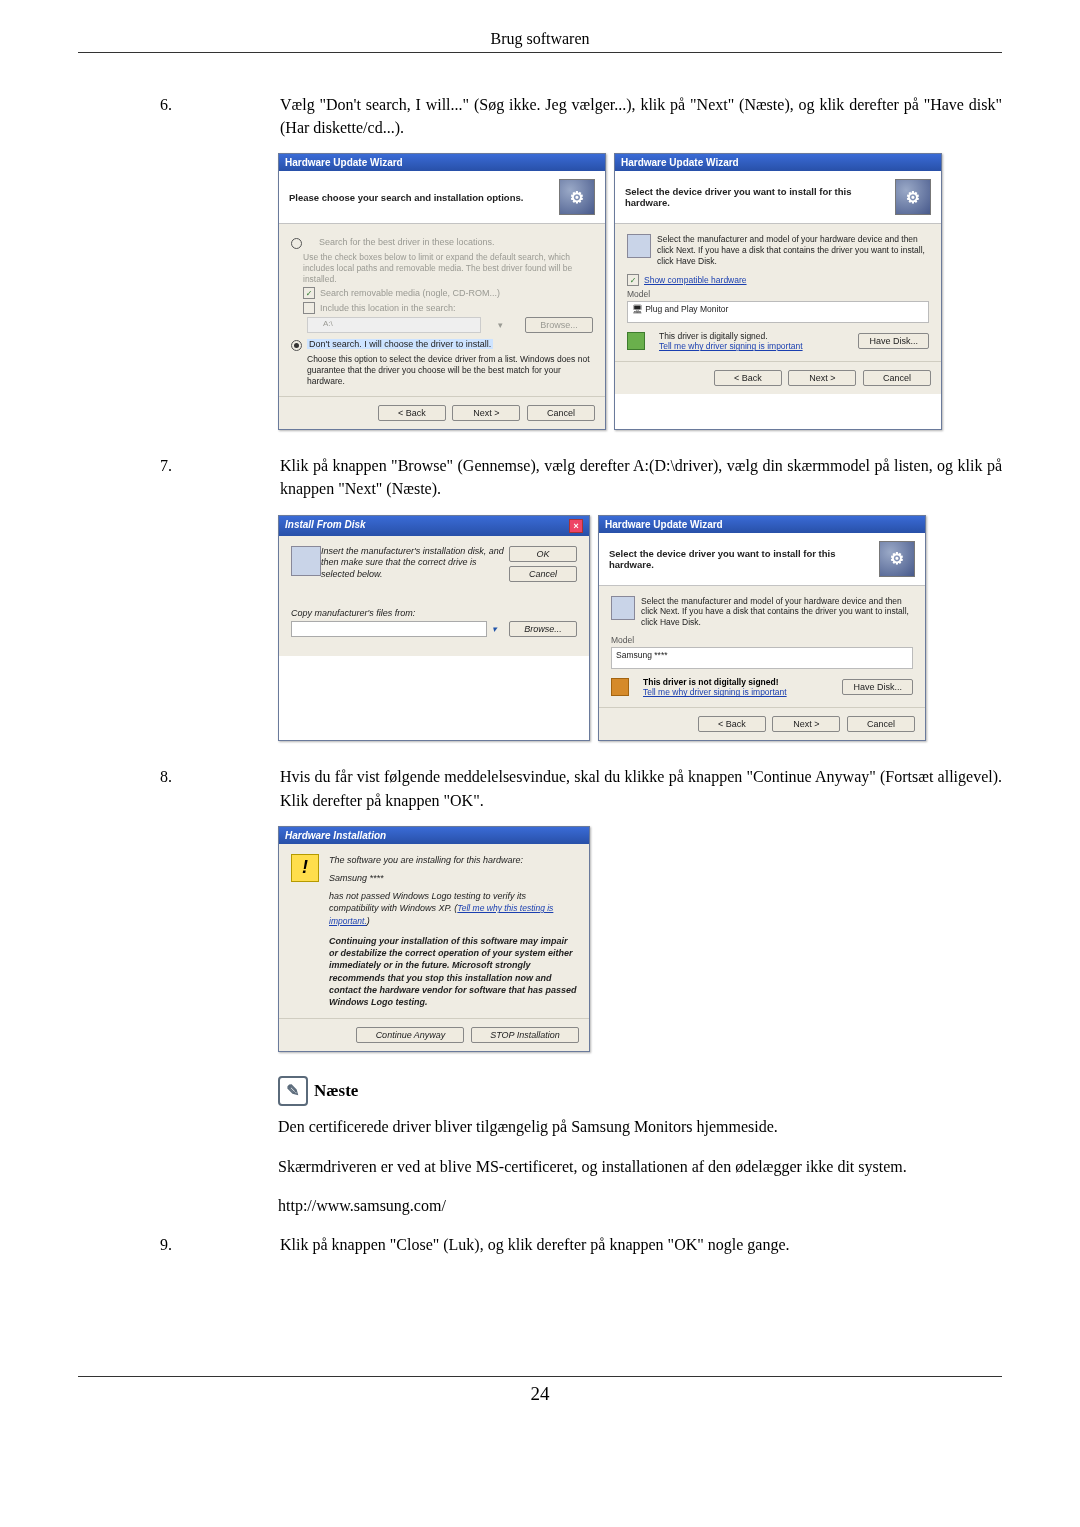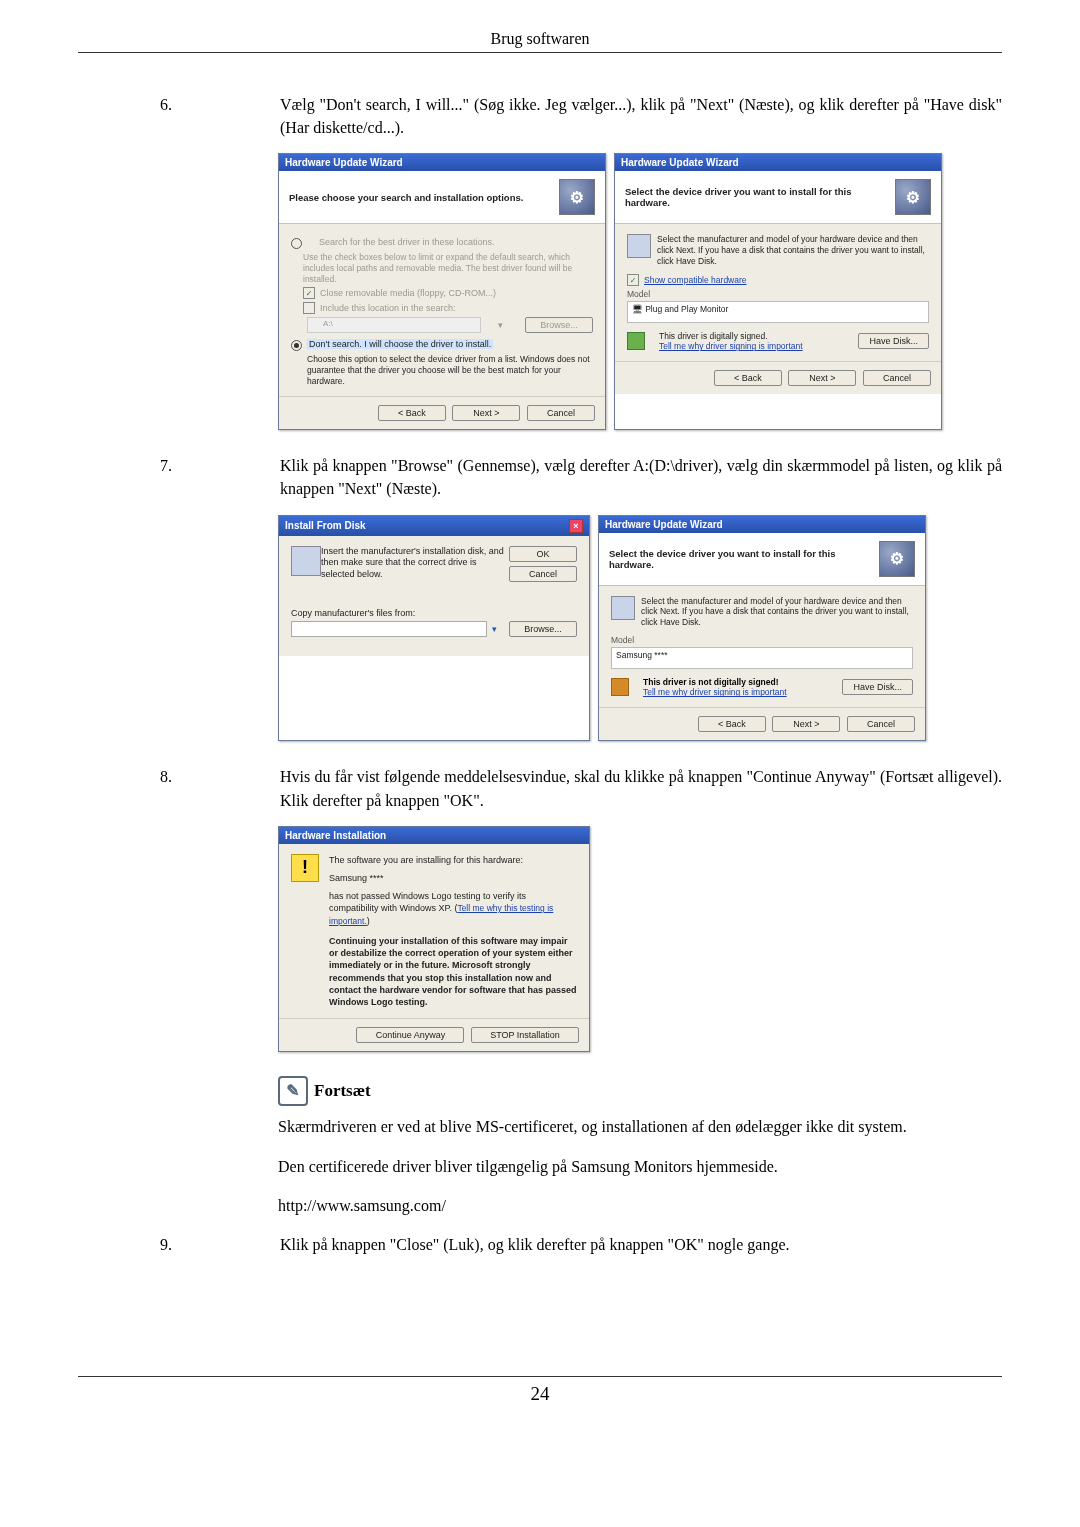--- a/index.html
+++ b/index.html
@@ -48,28 +48,28 @@
   
   .xp-dialog {
     width: 326px;
     border: 1px solid #6a7a9b;
     background: #fff;
     font-family: Tahoma, Arial, sans-serif;
     font-size: 9px;
     color: #222;
     box-shadow: 1px 1px 2px rgba(0,0,0,.3);
   }
-  .xp-dialog.narrow { width: 310px; }
+  .xp-dialog.narrow { width: 310px; font-style: italic; }
   .xp-title {
     background: linear-gradient(#3a6bd6,#2850a8);
     color: #fff;
     font-weight: bold;
     padding: 3px 6px;
     font-size: 10px;
-    display:flex; justify-content:space-between; align-items:center;
+    display:flex; justify-content:space-between; align-items:flex-start;
   }
   .xp-close {
     width:12px; height:12px; background:#e46; color:#fff;
     display:flex; align-items:center; justify-content:center;
     font-size:9px; font-weight:bold; border:1px solid #a33;
   }
   .xp-header {
     background:#fff; border-bottom:1px solid #c3c3c3;
     padding:8px 10px; display:flex; align-items:center; gap:8px;
     font-weight:bold; font-size:9.5px;
@@ -147,21 +147,21 @@
           <span class="xp-hicon">⚙</span>
         </div>
         <div class="xp-body">
           <div class="xp-radio">
             <span class="r"></span>
             <span class="ghost">Search for the best driver in these locations.</span>
           </div>
           <div class="xp-sub ghost">Use the check boxes below to limit or expand the default search, which includes local paths and removable media. The best driver found will be installed.</div>
           <div class="xp-check ghost">
             <span class="c">✓</span>
-            <span>Close removable media (floppy, CD-ROM...)</span>
+            <span>Search removable media (nogle, CD-ROM...)</span>
           </div>
           <div class="xp-check ghost">
             <span class="c"></span>
             <span>Include this location in the search:</span>
           </div>
           <div class="xp-inputrow">
             <div class="xp-input disabled" style="width:150px"><span class="ghost" style="padding:0 3px; font-size:8px">A:\</span></div>
             <span style="width:10px" class="ghost">▾</span>
             <span class="xp-btn ghost">Browse...</span>
           </div>
@@ -314,25 +314,25 @@
       </div>
       <div class="xp-btnrow">
         <span class="xp-btn" style="min-width:86px">Continue Anyway</span>
         <span class="xp-btn" style="min-width:86px">STOP Installation</span>
       </div>
     </div>
   </div>
 
   <div class="note-row">
     <div class="note-icon">✎</div>
-    <div class="note-label">Fortsæt</div>
+    <div class="note-label">Næste</div>
   </div>
   <div class="note-body">
+    <p>Den certificerede driver bliver tilgængelig på Samsung Monitors hjemmeside.</p>
     <p>Skærmdriveren er ved at blive MS-certificeret, og installationen af den ødelægger ikke dit system.</p>
-    <p>Den certificerede driver bliver tilgængelig på Samsung Monitors hjemmeside.</p>
     <p>http://www.samsung.com/</p>
   </div>
 
   <div class="step-row">
     <div class="step-num">9.</div>
     <div class="step-text">Klik på knappen "Close" (Luk), og klik derefter på knappen "OK" nogle gange.</div>
   </div>
 
   <hr class="footer-hr">
   <div class="pagenum">24</div>

